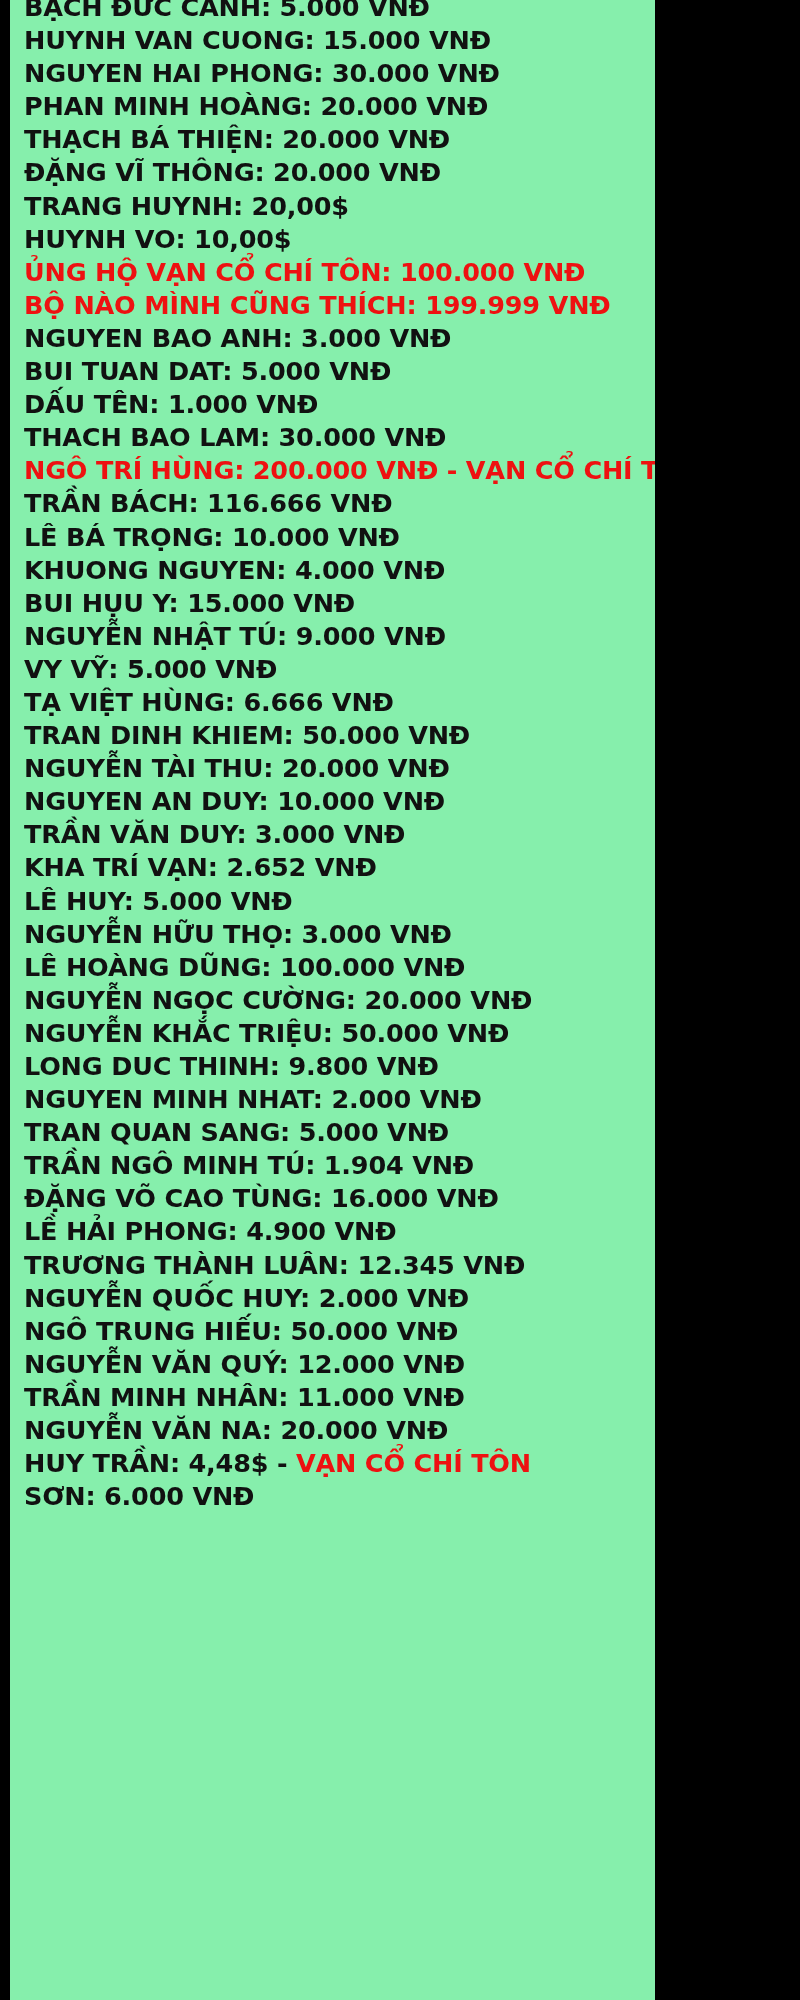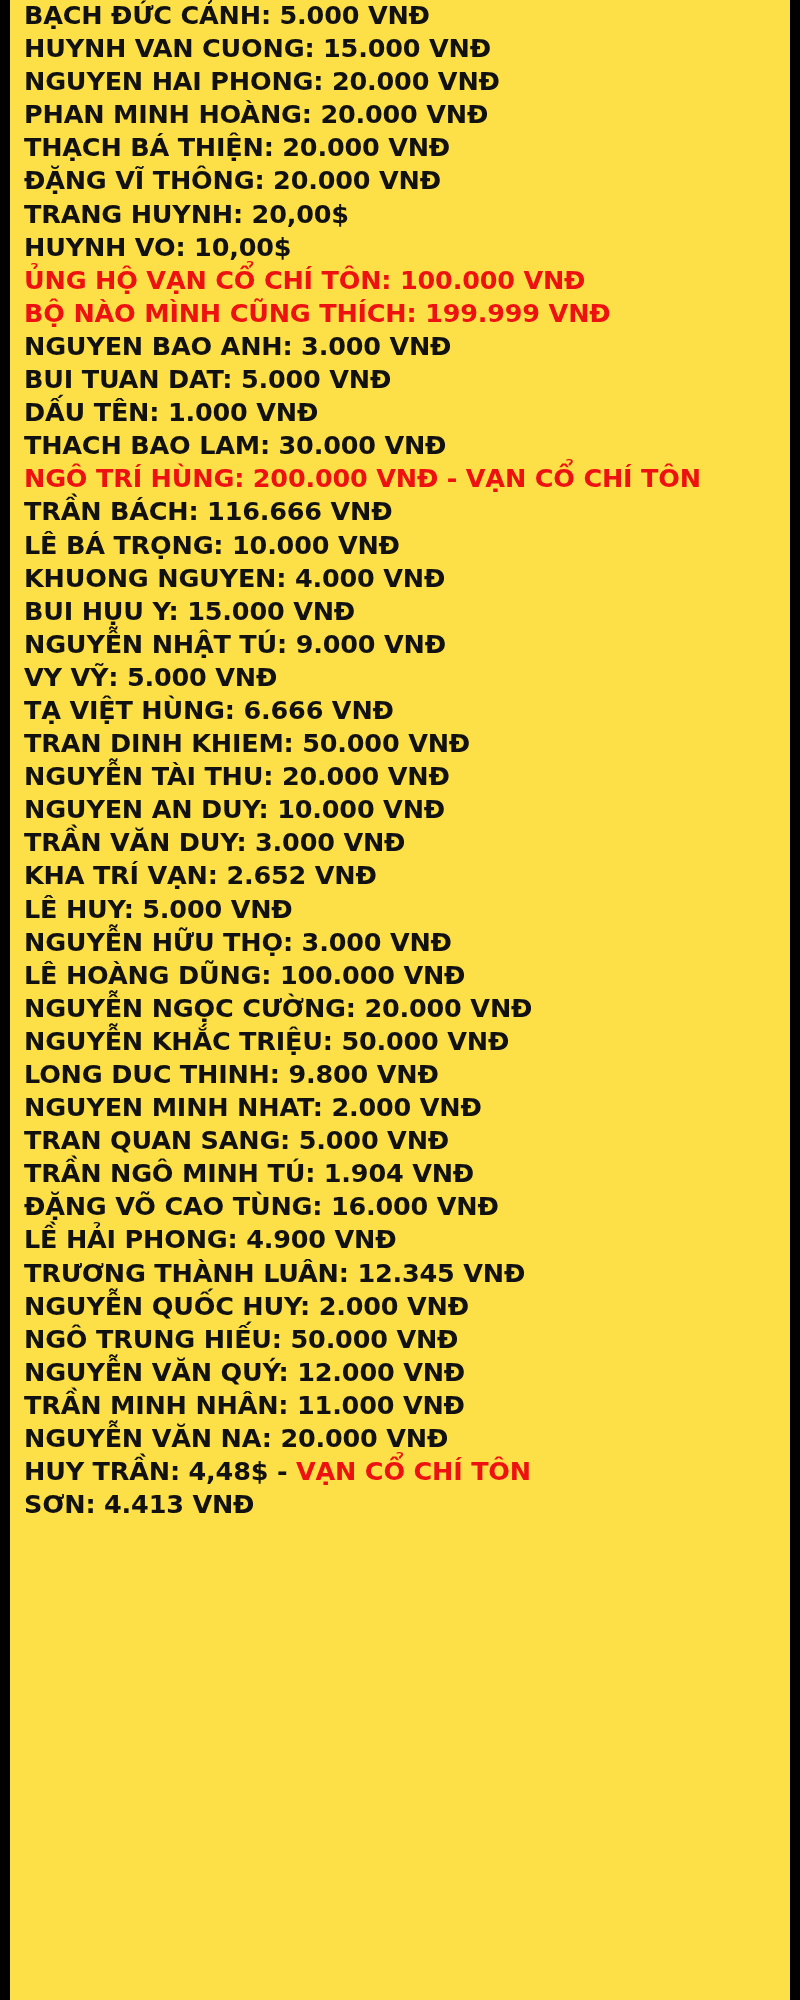--- a/index.html
+++ b/index.html
@@ -16,25 +16,25 @@
   .page {
     position: relative;
     width: 800px;
     height: 2000px;
     background: #000000;
   }
   .sheet {
     position: absolute;
     left: 10px;
     top: 0;
-    width: 780px;
+    width: 645px;
     height: 2000px;
-    background: #fde047;
+    background: #86efac;
     box-sizing: border-box;
-    padding: 8px 0 0 14px;
+    padding: 0 0 0 14px;
     overflow: hidden;
   }
   .donor-list {
     list-style: none;
     margin: 0;
     padding: 0;
   }
   .donor-row {
     font-family: "DejaVu Sans", sans-serif;
     font-weight: bold;
@@ -53,21 +53,21 @@
   }
 </style>
 </head>
 <body>
 
 <div class="page">
   <div class="sheet">
     <ul class="donor-list">
         <li class="donor-row first-row">BẠCH ĐỨC CẢNH: 5.000 VNĐ</li>
         <li class="donor-row">HUYNH VAN CUONG: 15.000 VNĐ</li>
-        <li class="donor-row">NGUYEN HAI PHONG: 20.000 VNĐ</li>
+        <li class="donor-row">NGUYEN HAI PHONG: 30.000 VNĐ</li>
         <li class="donor-row">PHAN MINH HOÀNG: 20.000 VNĐ</li>
         <li class="donor-row">THẠCH BÁ THIỆN: 20.000 VNĐ</li>
         <li class="donor-row">ĐẶNG VĨ THÔNG: 20.000 VNĐ</li>
         <li class="donor-row">TRANG HUYNH: 20,00$</li>
         <li class="donor-row">HUYNH VO: 10,00$</li>
         <li class="donor-row highlight">ỦNG HỘ VẠN CỔ CHÍ TÔN: 100.000 VNĐ</li>
         <li class="donor-row highlight">BỘ NÀO MÌNH CŨNG THÍCH: 199.999 VNĐ</li>
         <li class="donor-row">NGUYEN BAO ANH: 3.000 VNĐ</li>
         <li class="donor-row">BUI TUAN DAT: 5.000 VNĐ</li>
         <li class="donor-row">DẤU TÊN: 1.000 VNĐ</li>
@@ -96,16 +96,16 @@
         <li class="donor-row">TRẦN NGÔ MINH TÚ: 1.904 VNĐ</li>
         <li class="donor-row">ĐẶNG VÕ CAO TÙNG: 16.000 VNĐ</li>
         <li class="donor-row">LỀ HẢI PHONG: 4.900 VNĐ</li>
         <li class="donor-row">TRƯƠNG THÀNH LUÂN: 12.345 VNĐ</li>
         <li class="donor-row">NGUYỄN QUỐC HUY: 2.000 VNĐ</li>
         <li class="donor-row">NGÔ TRUNG HIẾU: 50.000 VNĐ</li>
         <li class="donor-row">NGUYỄN VĂN QUÝ: 12.000 VNĐ</li>
         <li class="donor-row">TRẦN MINH NHÂN: 11.000 VNĐ</li>
         <li class="donor-row">NGUYỄN VĂN NA: 20.000 VNĐ</li>
         <li class="donor-row"><span>HUY TRẦN: 4,48$ - </span><span style="color: rgb(238, 17, 17);">VẠN CỔ CHÍ TÔN</span></li>
-        <li class="donor-row">SƠN: 4.413 VNĐ</li>
+        <li class="donor-row">SƠN: 6.000 VNĐ</li>
       </ul>
   </div>
 </div>
 
 </body></html>

